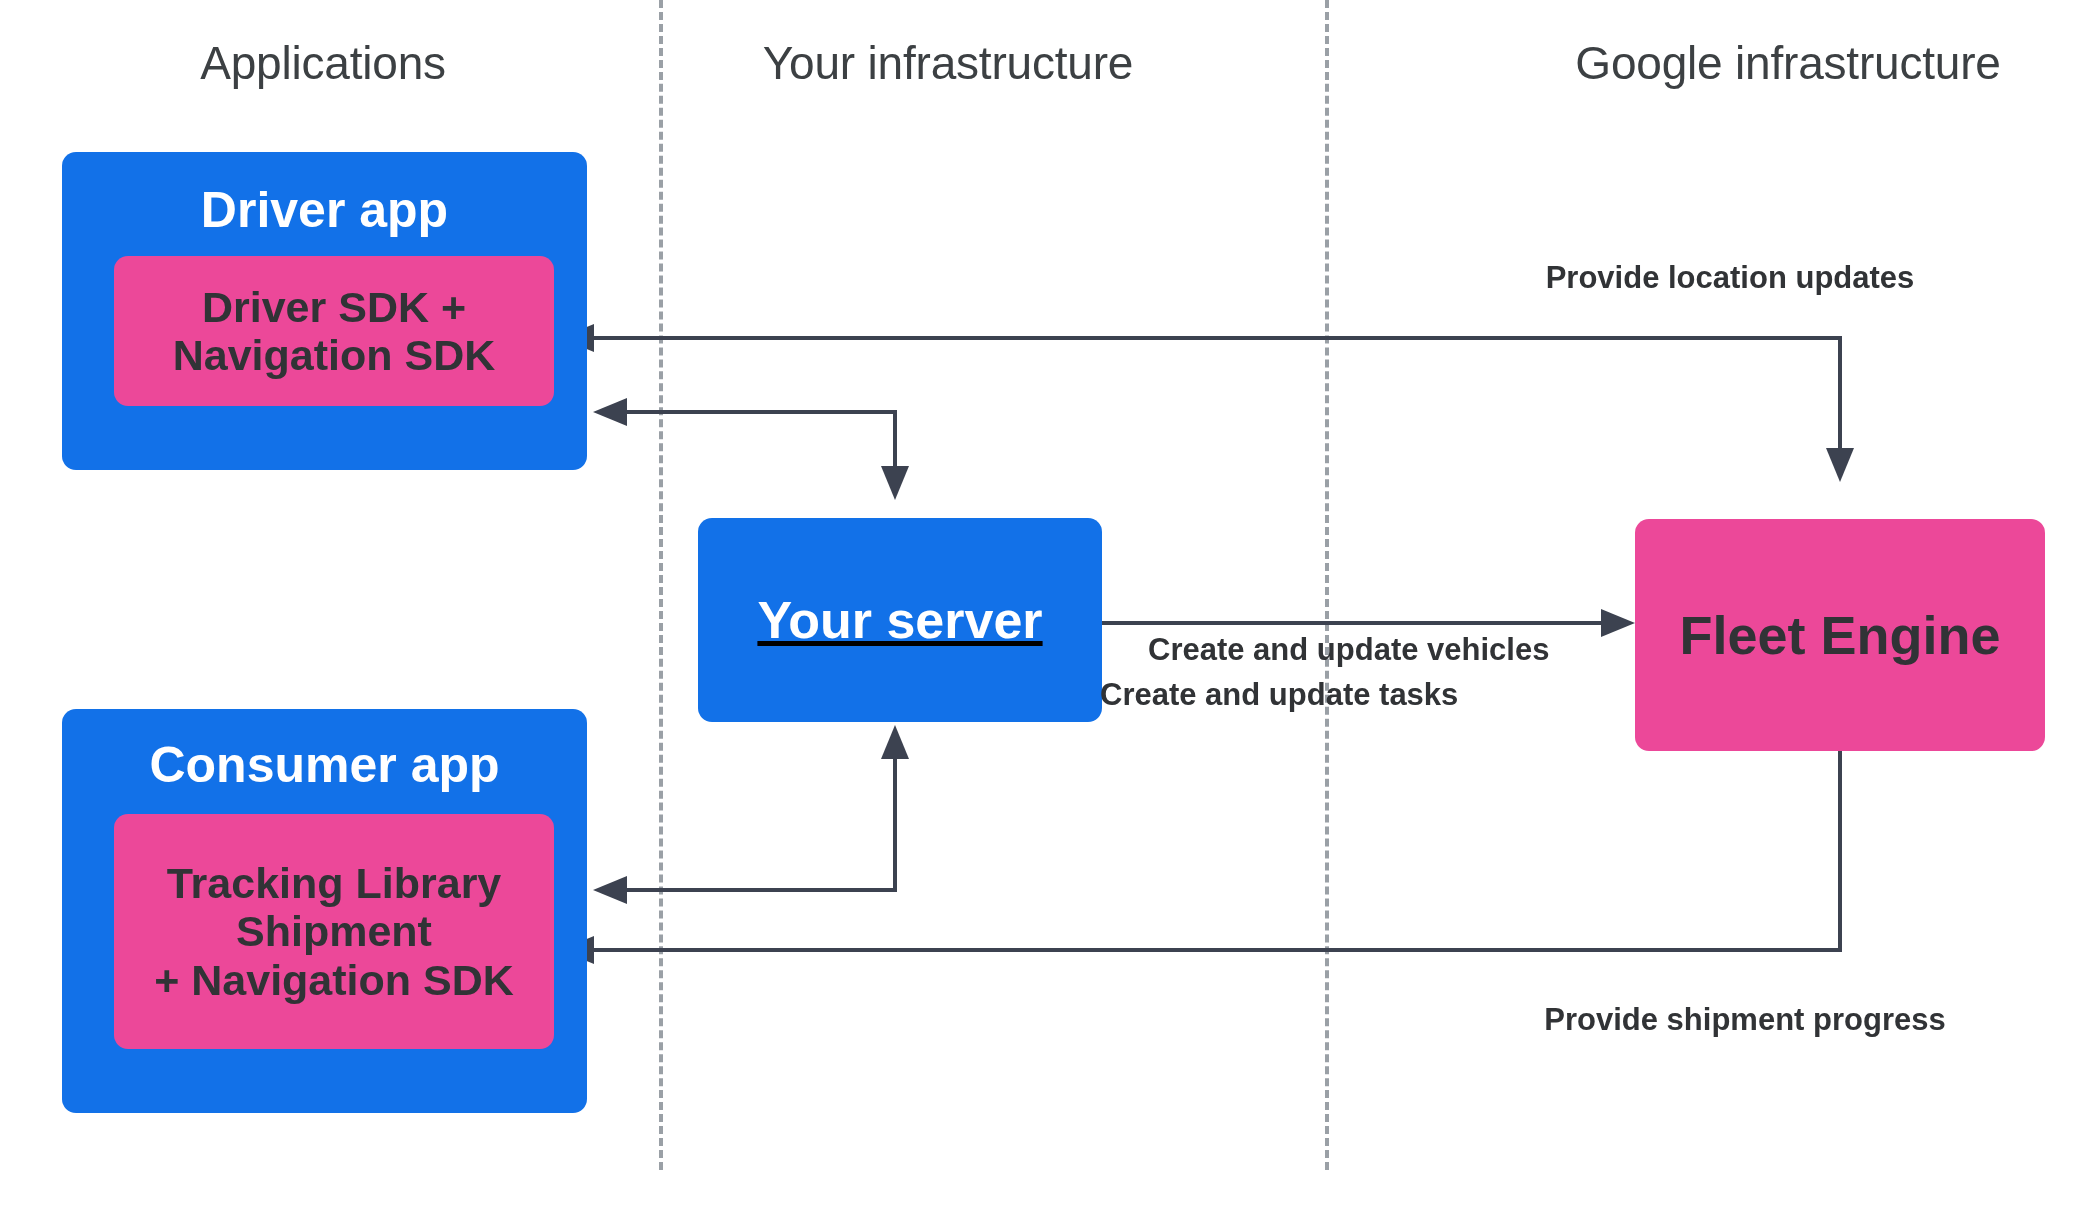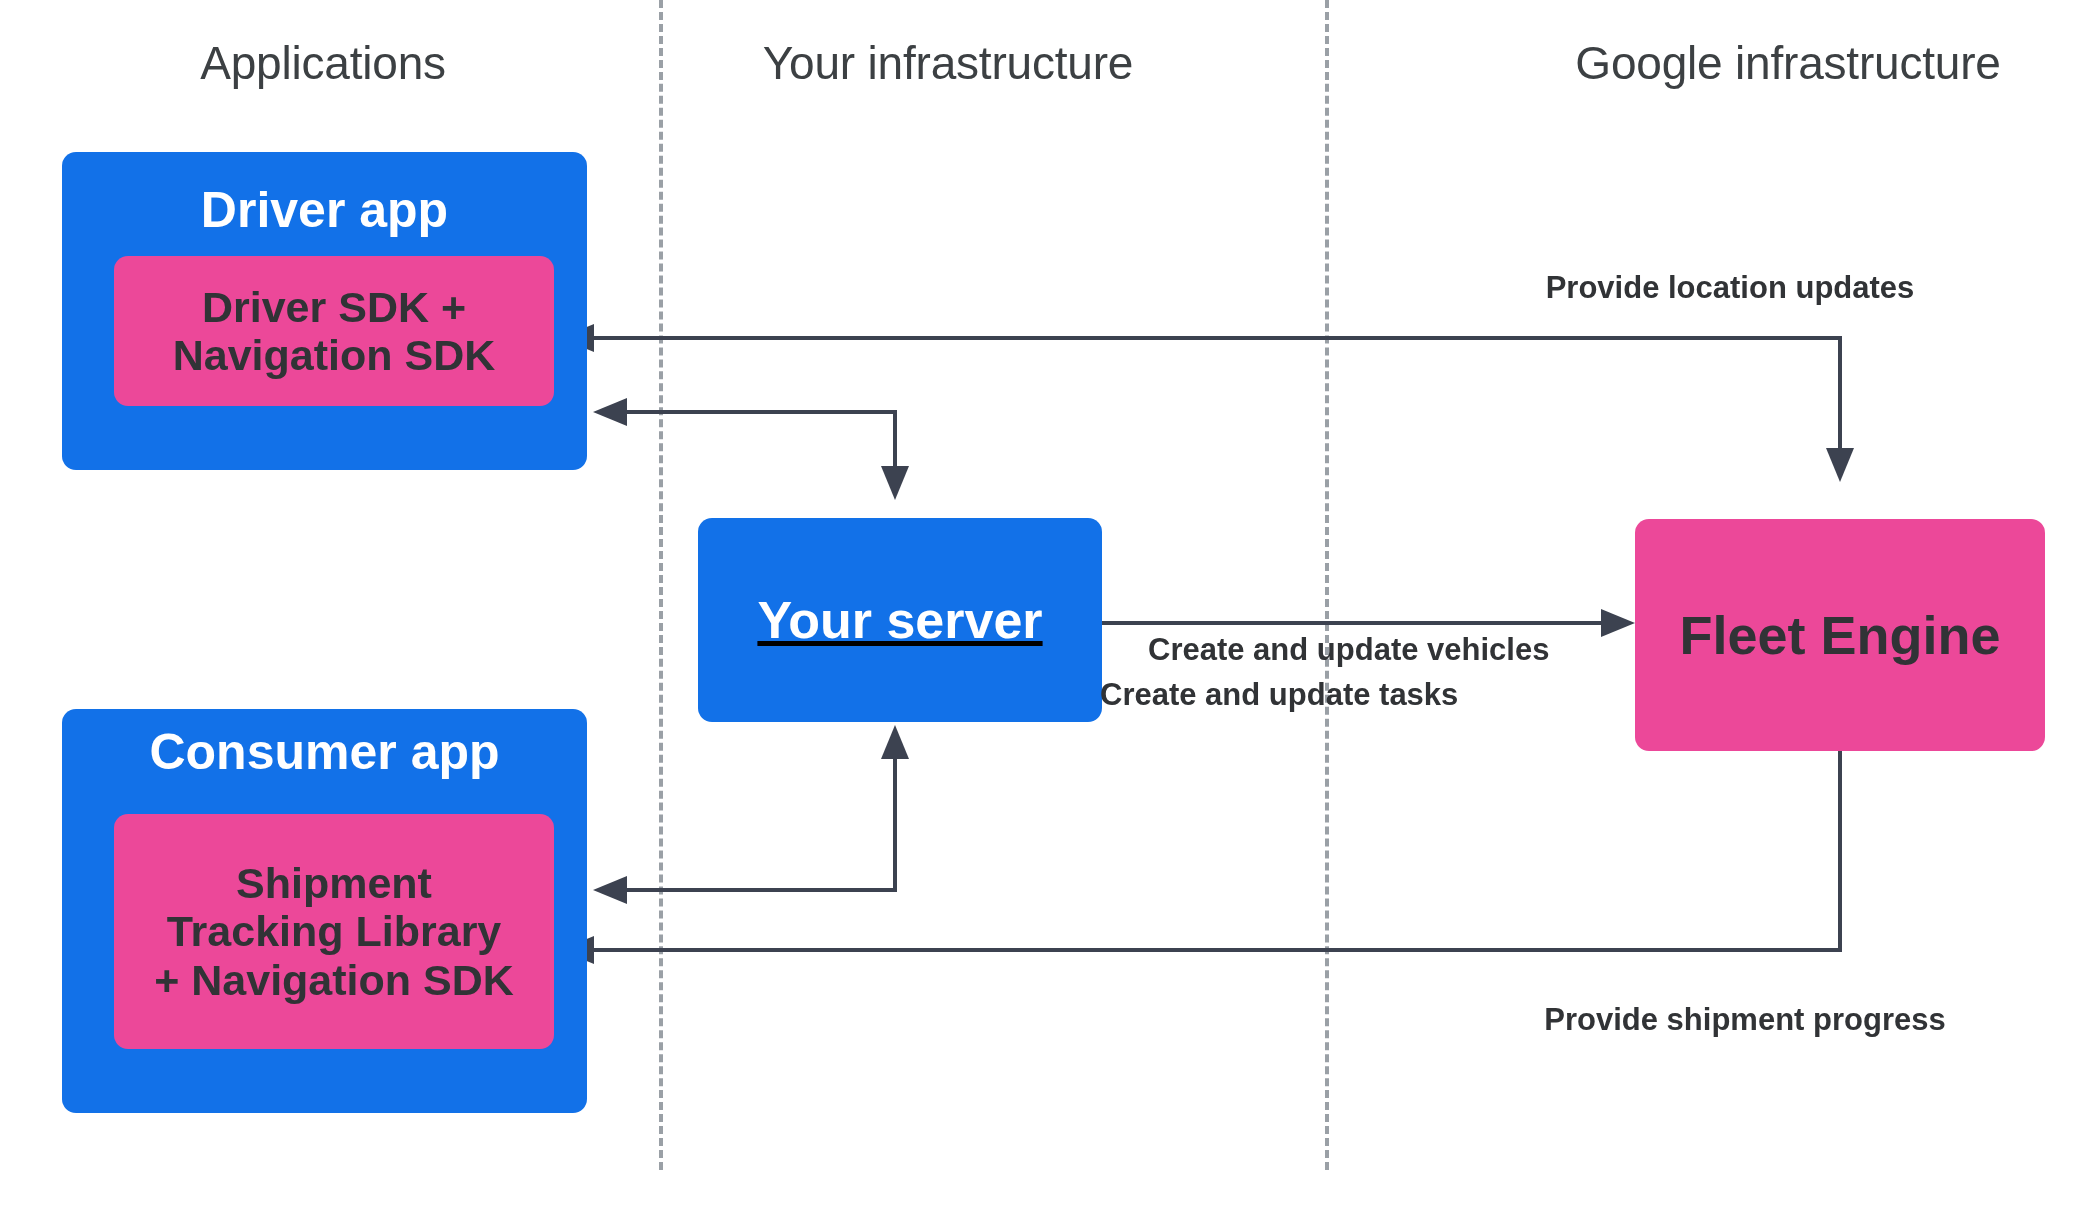--- a/index.html
+++ b/index.html
@@ -161,38 +161,38 @@
   </svg>
 
   <div class="node node-blue app-shell" style="left:62px; top:152px; width:525px; height:318px; padding-top:32px;">
     <div class="app-title">Driver app</div>
     <div class="node node-yellow" style="position:absolute; left:52px; top:104px; width:440px; height:150px; flex-direction:column;">
       <div class="sdk-text">Driver SDK +</div>
       <div class="sdk-text">Navigation SDK</div>
     </div>
   </div>
 
-  <div class="node node-blue app-shell" style="left:62px; top:709px; width:525px; height:404px; padding-top:17px;">
+  <div class="node node-blue app-shell" style="left:62px; top:709px; width:525px; height:404px; padding-top:30px;">
     <div class="app-title">Consumer app</div>
     <div class="node node-yellow" style="position:absolute; left:52px; top:105px; width:440px; height:235px; flex-direction:column;">
+      <div class="sdk-text">Tracking Library</div>
       <div class="sdk-text">Shipment</div>
-      <div class="sdk-text">Tracking Library</div>
       <div class="sdk-text">+ Navigation SDK</div>
     </div>
   </div>
 
   <div class="node node-blue" style="left:698px; top:518px; width:404px; height:204px;text-decoration:underline;">
     <span class="server-label">Your server</span>
   </div>
 
   <div class="node node-yellow" style="left:1635px; top:487px; width:410px; height:232px;margin-top:32px;">
     <span class="engine-label">Fleet Engine</span>
   </div>
 
-  <div class="edge-label center" style="left:1730px; top:270px;">Provide location updates</div>
+  <div class="edge-label center" style="left:1730px; top:260px;">Provide location updates</div>
 
   <div class="edge-label" style="left:1148px; top:632px;">Create and update vehicles</div>
 
   <div class="edge-label" style="left:1100px; top:677px;">Create and update tasks</div>
 
   <div class="edge-label center" style="left:1745px; top:1002px;">Provide shipment progress</div>
 
 </div>
 
 </body></html>

